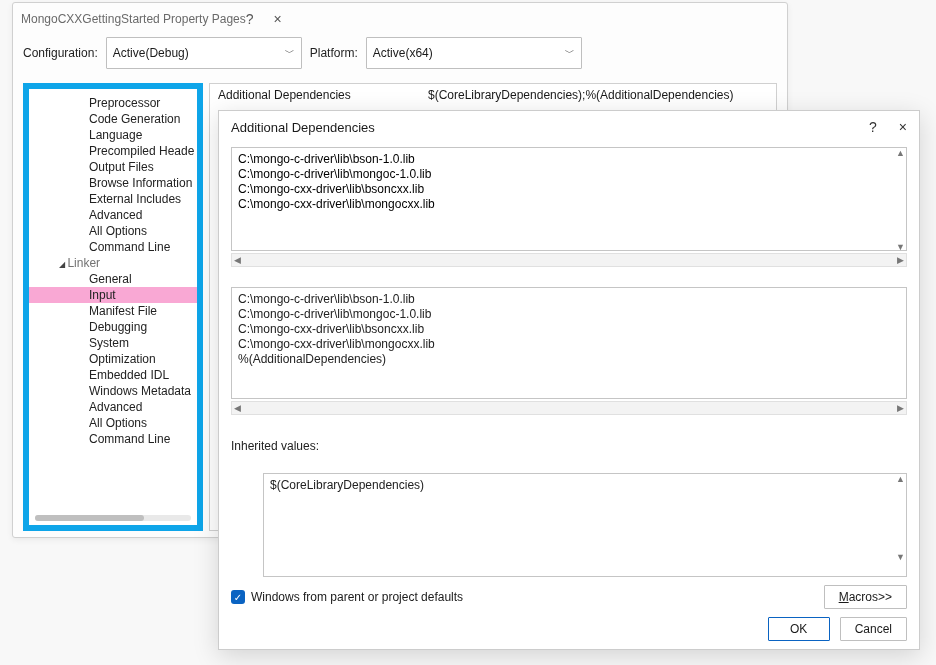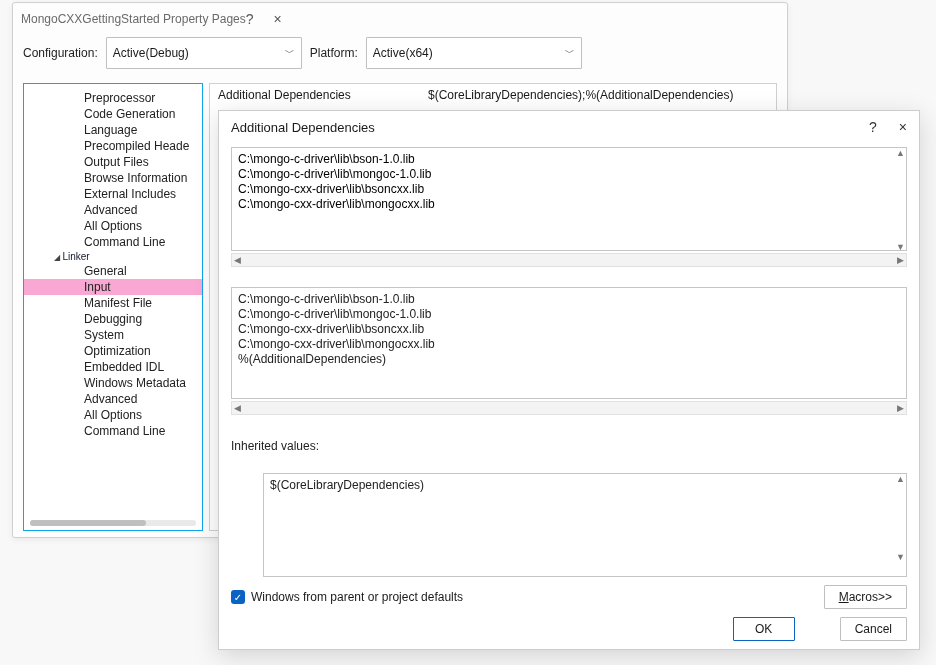--- a/index.html
+++ b/index.html
@@ -24,29 +24,29 @@
   }
   .dropdown .chev { font-size:10px; color:#555; }
   .cfg1 { width: 196px; }
   .plat1 { width: 216px; }
   .btn {
     border:1px solid #bfbfbf; background:#fff; height:24px; padding:0 10px;
     display:flex; align-items:center; border-radius:1px; cursor:default;
   }
   .body-split { display:flex; padding:0 10px 10px 10px; gap:6px; height:calc(100% - 76px);}
   .tree-pane {
-    width: 180px; border:1px solid #0ea5e9; background:#fff; overflow:hidden;
+    width: 180px; border:6px solid #0ea5e9; background:#fff; overflow:hidden;
     position:relative;
   }
   .tree-inner {
     position:absolute; left:0; right:0; top:0; padding:6px 0 6px 0; overflow-x:hidden;
     white-space: pre;
   }
   .tree-item { padding:1px 4px 1px 60px; font-size:12px; color:#222; white-space: nowrap;}
-  .tree-caret { padding:1px 4px 1px 30px; font-size:10px; color:#0f172a;}
+  .tree-caret { padding:1px 4px 1px 30px; font-size:12px; color:#737373;}
   .tree-caret::before { content:"◢ "; font-size:8px; color:#444; }
   .tree-selected { background:#f9a8d4; }
   .tree-scroll {
     position:absolute; left:6px; right:6px; bottom:4px; height:6px;
     background:#e9e9e9; border-radius:3px;
   }
   .tree-scroll-thumb {
     position:absolute; top:0; left:0; width:70%; height:100%;
     background:#bfbfbf; border-radius:3px;
   }
@@ -90,21 +90,21 @@
     padding:8px 12px; gap:8px;
   }
   .footer-left { display:flex; align-items:center; gap:6px;}
   .checkbox {
     width:14px; height:14px; border-radius:3px; background:#0a63c2;
     display:flex; align-items:center; justify-content:center; color:#fff; font-size:10px;
   }
   .footer-right { display:flex; gap:10px;}
   .dlg-btn {
     border:1px solid #bfbfbf; background:#fff; height:24px; min-width:62px; padding:0 14px;
-    display:flex; align-items:center; justify-content:center; border-radius:1px;margin-left:35px;
+    display:flex; align-items:center; justify-content:center; border-radius:1px;
   }
   .dlg-btn.primary { border-color:#0a63c2; }
   .underline-first::first-letter { text-decoration: underline; }
 </style>
 </head>
 <body>
 
 <div class="window">
   <div class="titlebar">
     <span>MongoCXXGettingStarted Property Pages</span>

